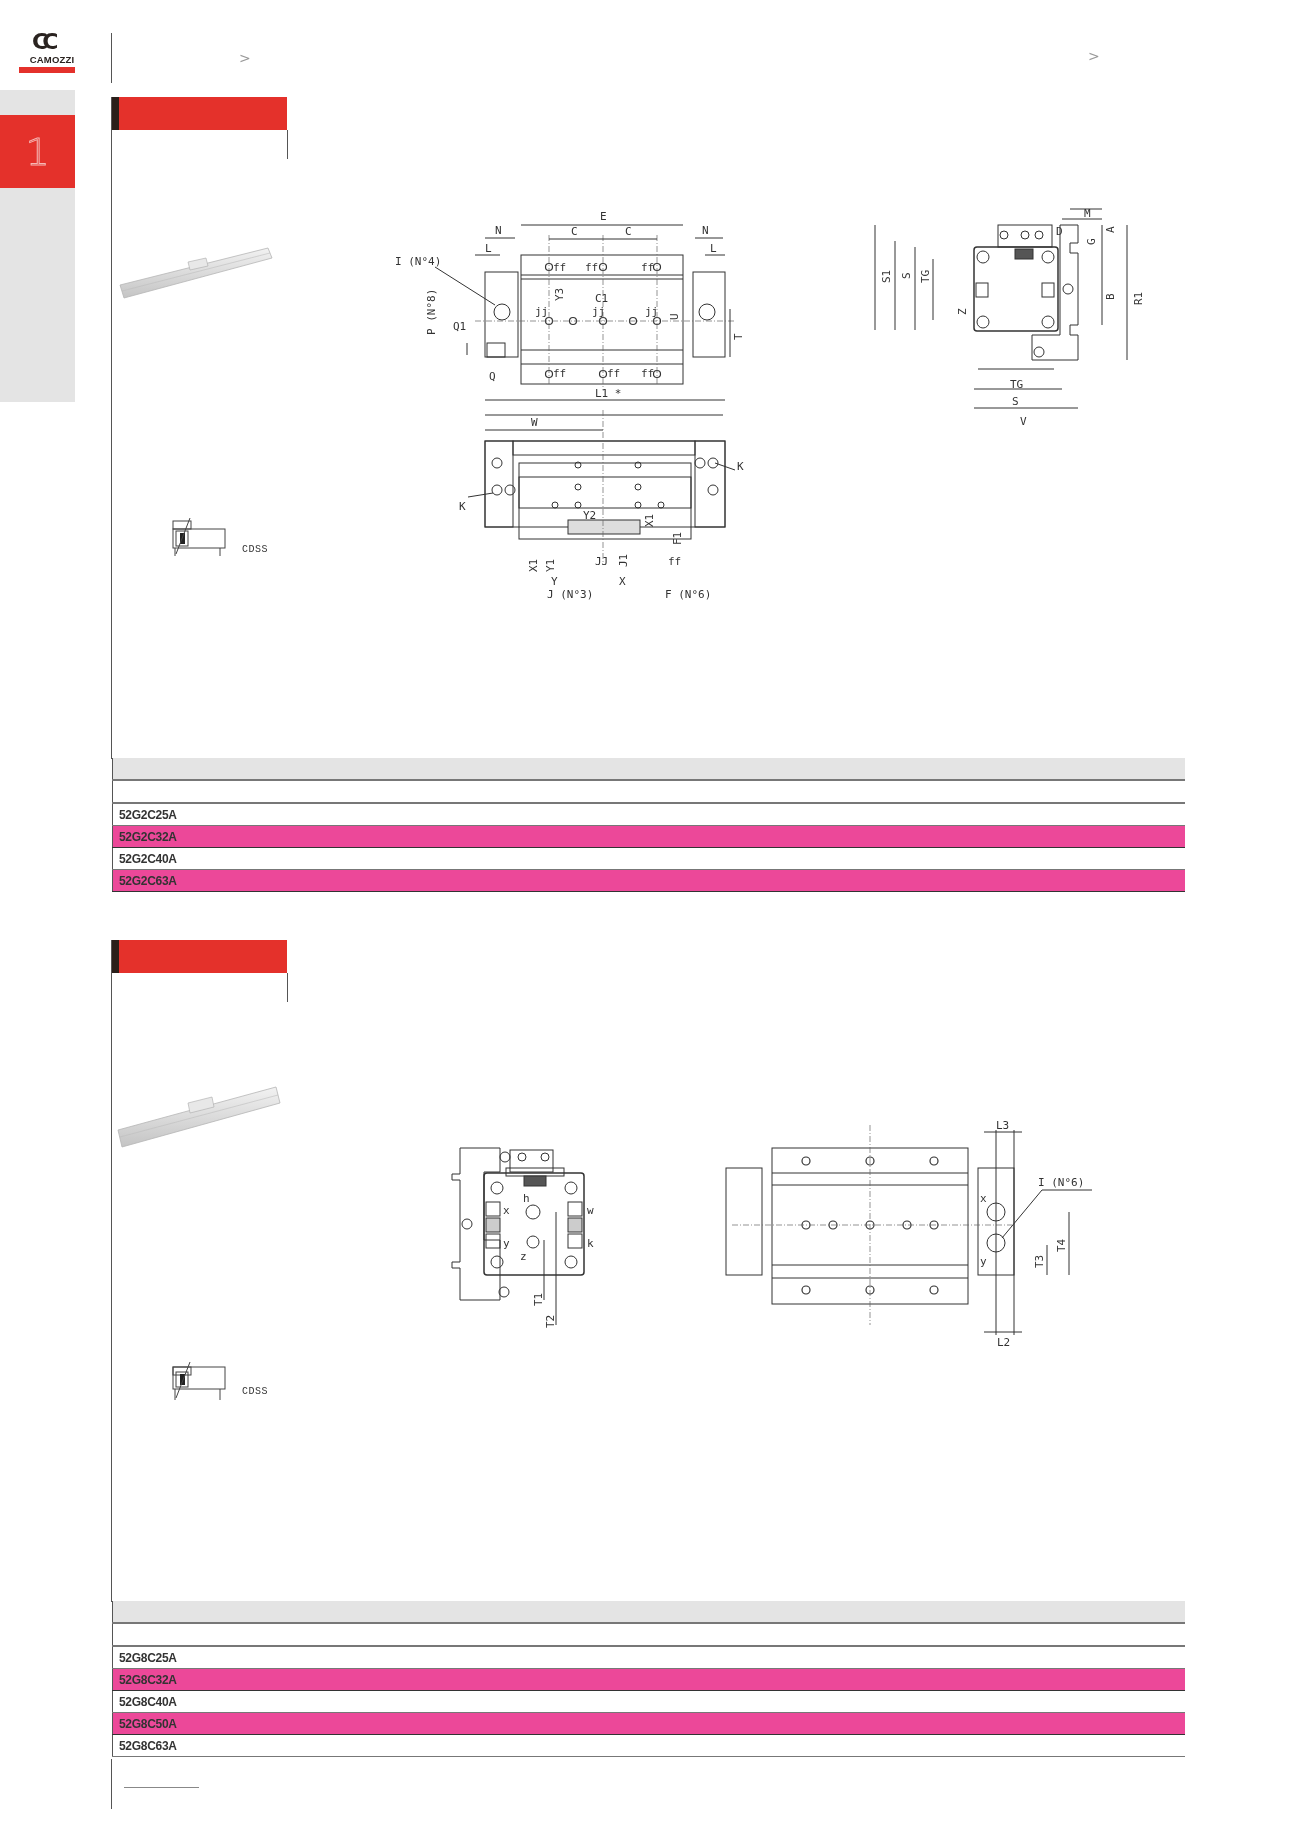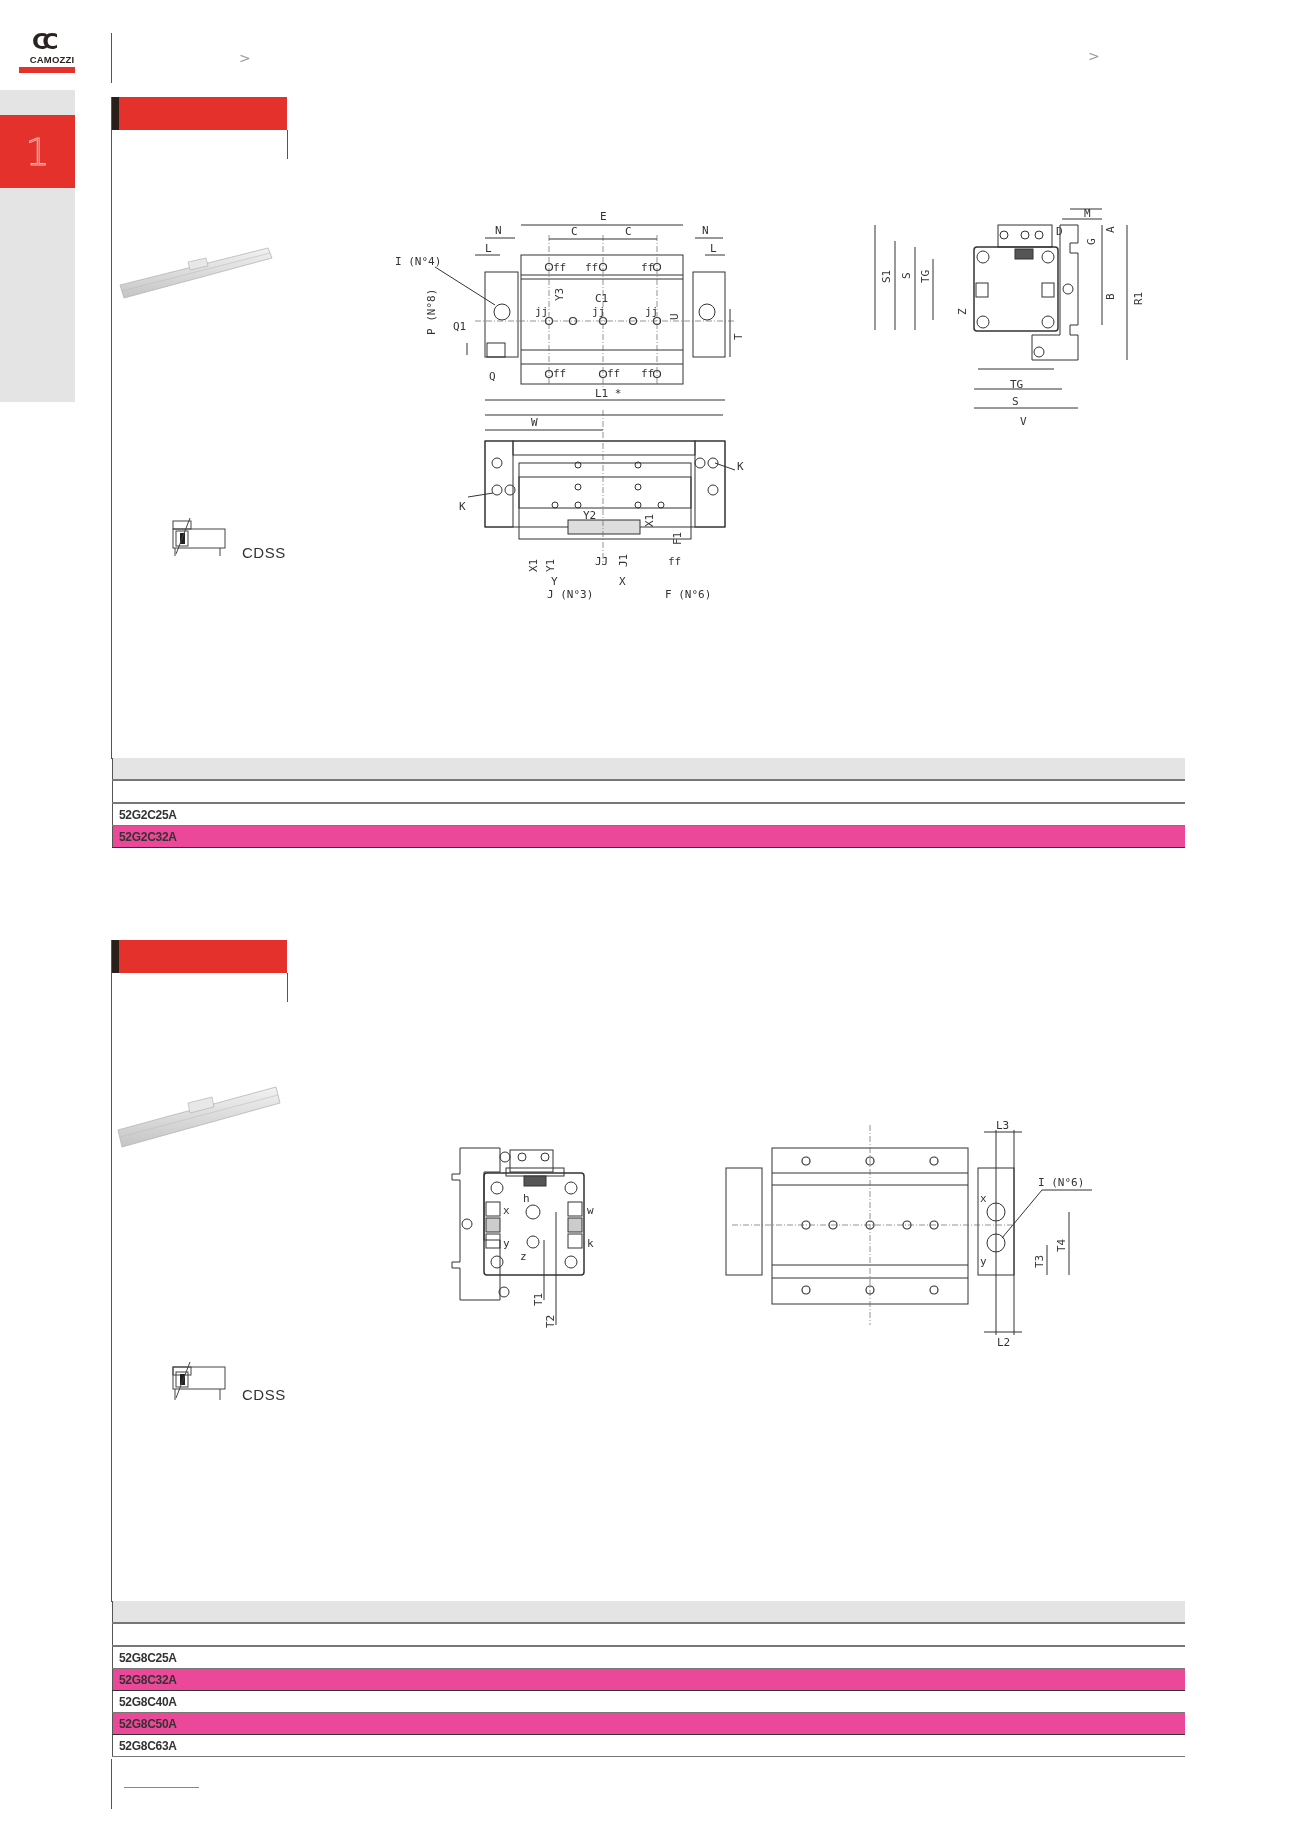--- a/index.html
+++ b/index.html
@@ -12,21 +12,21 @@
   .vline { position:absolute; background:#555; width:1px; }
   .crumb { color:#999; font-size:14px; font-family:"DejaVu Sans", sans-serif; }
   .side-gray { left:0; top:90px; width:75px; height:312px; background:#e4e4e4; }
   .side-red { left:0; top:115px; width:75px; height:73px; background:#e4312b; display:flex; align-items:center; justify-content:center; }
   .side-red span { font-size:38px; color:#e4312b; -webkit-text-stroke:1px #f5b8b5; font-family:"DejaVu Sans", sans-serif; font-weight:300; }
   .sec-head { position:absolute; left:112px; width:175px; height:33px; background:#e4312b; }
   .sec-head .dark { position:absolute; left:0; top:0; width:7px; height:33px; background:#2a1f1a; }
   .sec-head .tail { position:absolute; right:-1px; top:33px; width:1px; height:29px; background:#555; }
   .product { position:absolute; }
   .symbol { position:absolute; }
-  .symbol .lbl { position:absolute; left:50px; top:28px; font-family:Liberation Sans, sans-serif; font-size:15px; color:#333; letter-spacing:0.5px;padding-left:20px; }
+  .symbol .lbl { position:absolute; left:50px; top:28px; font-family:Liberation Mono, monospace; font-size:10px; color:#333; letter-spacing:0.5px;padding-left:20px; }
   table.spec { position:absolute; left:112px; width:1073px; border-collapse:collapse; font-size:12px;padding-left:41px; }
   table.spec td { height:21px; padding:0 6px; border-bottom:1px solid #888; }
   table.spec tr.hdr td { background:#e4e4e4; border-bottom:2px solid #777; }
   table.spec tr.blank td { background:#fff; border-bottom:2px solid #777; }
   table.spec tr.row td { background:#ec4899; border-bottom:1.5px solid #333; font-weight:bold; color:#333; letter-spacing:-0.3px; }
   table.spec tr.row:nth-child(odd) td { background:#fff; border-bottom-color:#777; }
   table.spec { border-left:1px solid #555; }
   svg text { font-family:"DejaVu Sans Mono", monospace; font-size:11px; fill:#333; }
 </style>
 </head>
@@ -252,20 +252,26 @@
       </tr>
   <tr class="blank">
         <td></td>
       </tr>
   <tr class="row">
         <td>52G2C25A</td>
       </tr>
   <tr class="row">
         <td>52G2C32A</td>
       </tr>
+  <tr class="row">
+        <td>52G2C40A</td>
+      </tr>
+  <tr class="row">
+        <td>52G2C63A</td>
+      </tr>
 </tbody>
   </table>
 
 <div class="sec-head" style="top:940px;">
   <div class="dark"></div>
   <div class="tail"></div>
 </div>
 
 <svg class="product" style="left:116px; top:1075px;" width="170" height="75">
   <defs>

